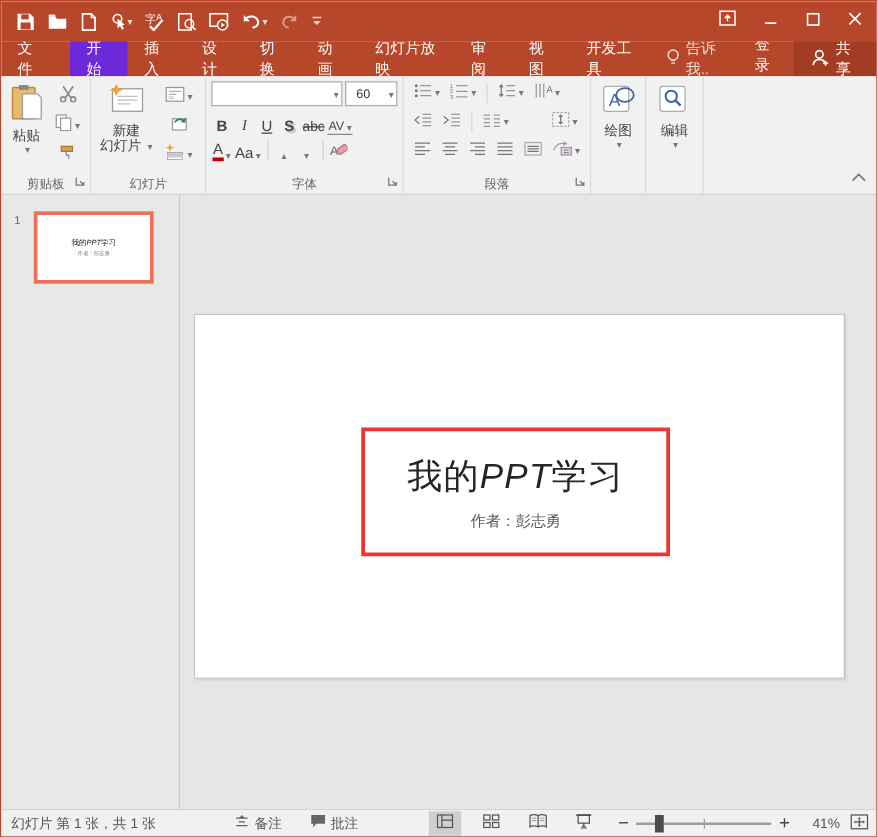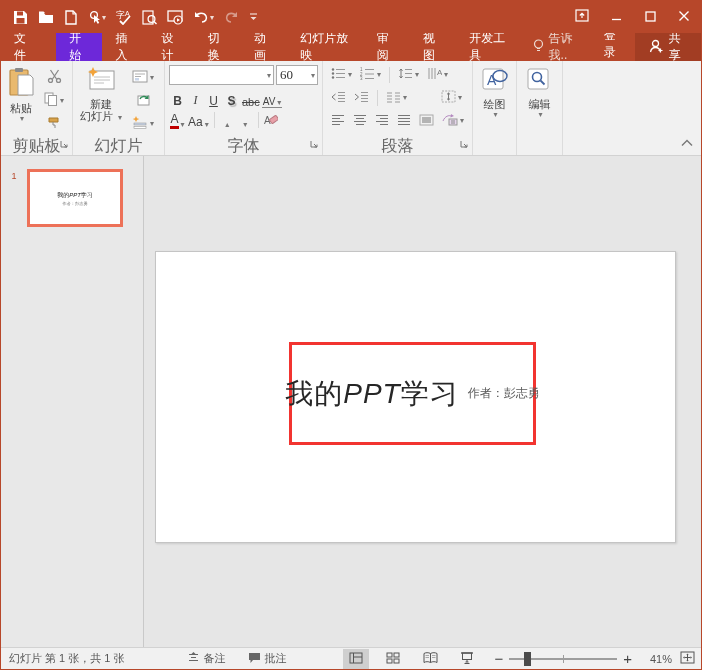--- a/index.html
+++ b/index.html
@@ -24,34 +24,34 @@
   .tab.active { background:#6d28d9;margin-left:9px; }
   .tab-extras { margin-left:auto; display:flex; align-items:stretch; }
   .tellme { display:flex; align-items:center; gap:5px; color:#EDDAD2; font-size:12px; padding:0 10px; }
   .signin { display:flex; align-items:flex-end; color:#FFFFFF; font-size:12px; padding:0 10px; }
   .share { display:flex; align-items:center; gap:5px; color:#FFFFFF; font-size:12px; padding:0 14px; background:#A23D23; }
 
   
   .ribbon { height:95px; background:#F1F1F1; border-bottom:1px solid #D2D2D2; display:flex; flex:none; position:relative; }
   .rgroup { display:flex; flex-direction:column; border-right:1px solid #DCDCDC; padding:2px 2px 0 2px; }
   .rgroup-body { flex:1; display:flex; }
-  .rgroup-label { height:17px; display:flex; align-items:center; justify-content:center; gap:4px; font-size:16px; color:#666; position:relative; }
+  .rgroup-label { height:17px; display:flex; align-items:center; justify-content:center; gap:4px; font-size:10px; color:#666; position:relative; }
   .launcher { position:absolute; right:2px; bottom:3px; }
   .bigbtn { display:flex; flex-direction:column; align-items:center; justify-content:flex-start; padding:4px 5px 0 5px; font-size:11px; color:#444; }
   .bigbtn .lbl { margin-top:3px; line-height:12px; text-align:center; }
   .minicol { display:flex; flex-direction:column; justify-content:space-between; padding:4px 2px 4px 2px; }
   .minibtn { height:21px; display:flex; align-items:center; justify-content:center; padding:0 3px; }
   .dd { color:#777; font-size:8px; margin-left:2px; }
 
   
   .fontgrp { width:158px; }
   .fg-rows { display:flex; flex-direction:column; width:100%; }
   .fg-row1 { display:flex; gap:2px; padding:2px 2px 3px 2px; }
   .combo { background:#FFFFFF; border:1px solid #ABABAB; height:20px; display:flex; align-items:center; }
-  .combo input { border:none; outline:none; width:100%; height:100%; font-size:13px; padding:0 3px; font-family:Liberation Serif, serif; color:#333; background:transparent; }
+  .combo input { border:none; outline:none; width:100%; height:100%; font-size:10px; padding:0 8px; font-family:Liberation Sans, sans-serif; color:#333; background:transparent; }
   .combo .dd { margin-right:2px; }
   .fg-row2, .fg-row3 { display:flex; align-items:center; padding:1px 2px; gap:1px; }
   .fmt { min-width:17px; height:19px; display:flex; align-items:flex-end; justify-content:center; color:#444; font-size:12px; padding:0 1px; }
   .vdiv { width:1px; height:16px; background:#D5D5D5; margin:0 3px; }
 
   
   .pargrp { width:150px; }
   .pg-rows { display:flex; flex-direction:column; width:100%; }
   .pg-row { display:flex; align-items:center; gap:2px; padding:1px 3px; height:23px; }
 
@@ -61,21 +61,21 @@
   .workspace { flex:1; display:flex; min-height:0; }
   .thumb-panel { width:143px; background:#E8E8E8; border-right:1px solid #C9C9C9; padding-top:13px; flex:none; position:relative; }
   .thumb-row { display:flex; }
   .thumb-num { width:26px; text-align:center; font-size:9px; color:#B7472A; padding-top:2px; }
   .thumb { width:96px; height:58px; background:#FFFFFF; border:3px solid #ED7158; display:flex; flex-direction:column; align-items:center; justify-content:center; overflow:hidden; }
   .thumb-title { font-size:6px; color:#222; white-space:nowrap; }
   .thumb-sub { font-size:5px; color:#777; transform:scale(.85); white-space:nowrap; }
 
   .editor { flex:1; background:#E6E6E6; position:relative; }
   .slide { position:absolute; left:11px; top:95px; width:521px; height:292px; background:#FFFFFF; border:1px solid #C4C4C4; box-shadow:1px 1px 2px rgba(0,0,0,.12); }
-  .red-box { position:absolute; left:133px; top:90px; width:247px; height:103px; border:3px solid #F23430; display:flex; flex-direction:row; align-items:center; justify-content:center; gap:9px; }
+  .red-box { position:absolute; left:133px; top:90px; width:247px; height:103px; border:3px solid #F23430; display:flex; flex-direction:column; align-items:center; justify-content:center; gap:9px; }
   .slide-title { font-size:28px; color:#262626; letter-spacing:1px; white-space:nowrap; }
   .slide-title .lat { font-style:italic; }
   .slide-sub { font-size:12px; color:#595959; white-space:nowrap; }
 
   
   .statusbar { height:22px; background:#F1F1F1; border-top:1px solid #D2D2D2; display:flex; align-items:center; font-size:11px; color:#555; flex:none; padding:0 6px 0 8px; }
   .sb-left { white-space:nowrap; }
   .sb-mid { display:flex; align-items:center; gap:22px; margin-left:62px; }
   .sb-item { display:flex; align-items:center; gap:4px; }
   .sb-right { margin-left:auto; display:flex; align-items:center; }

